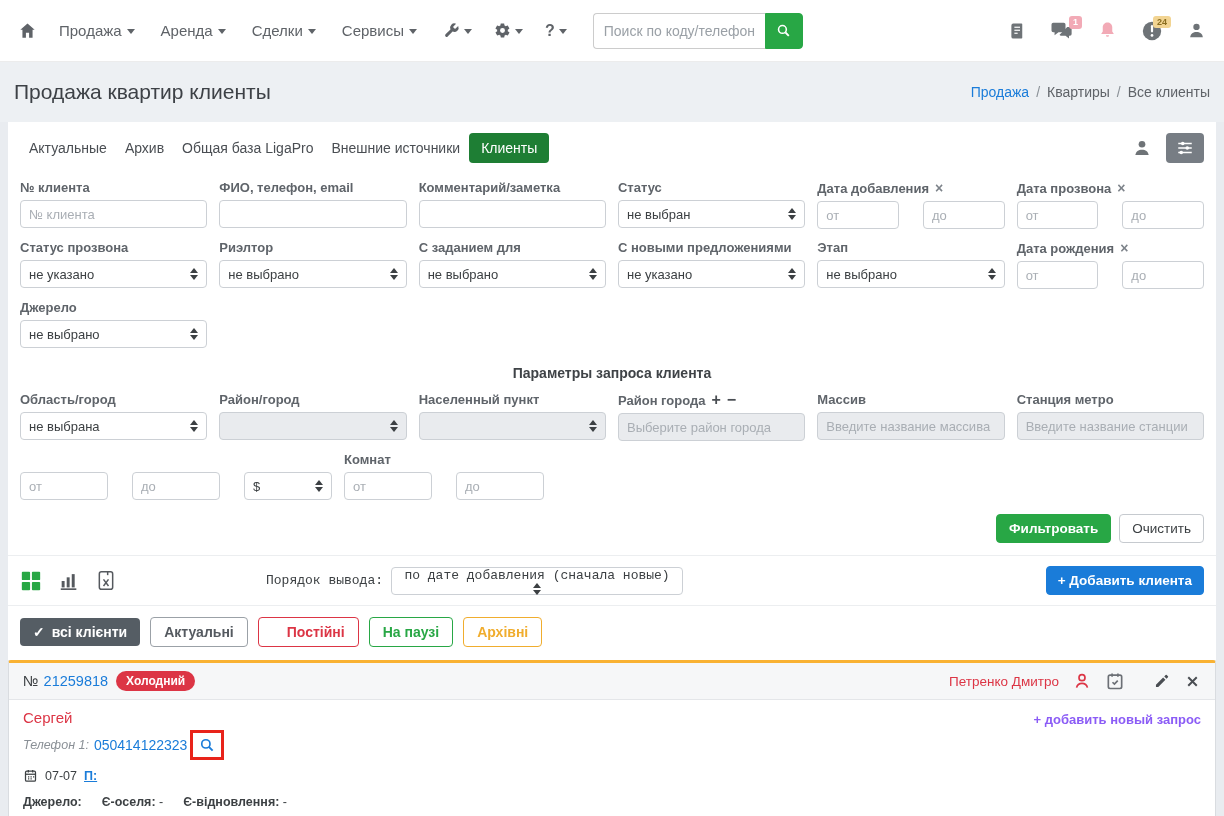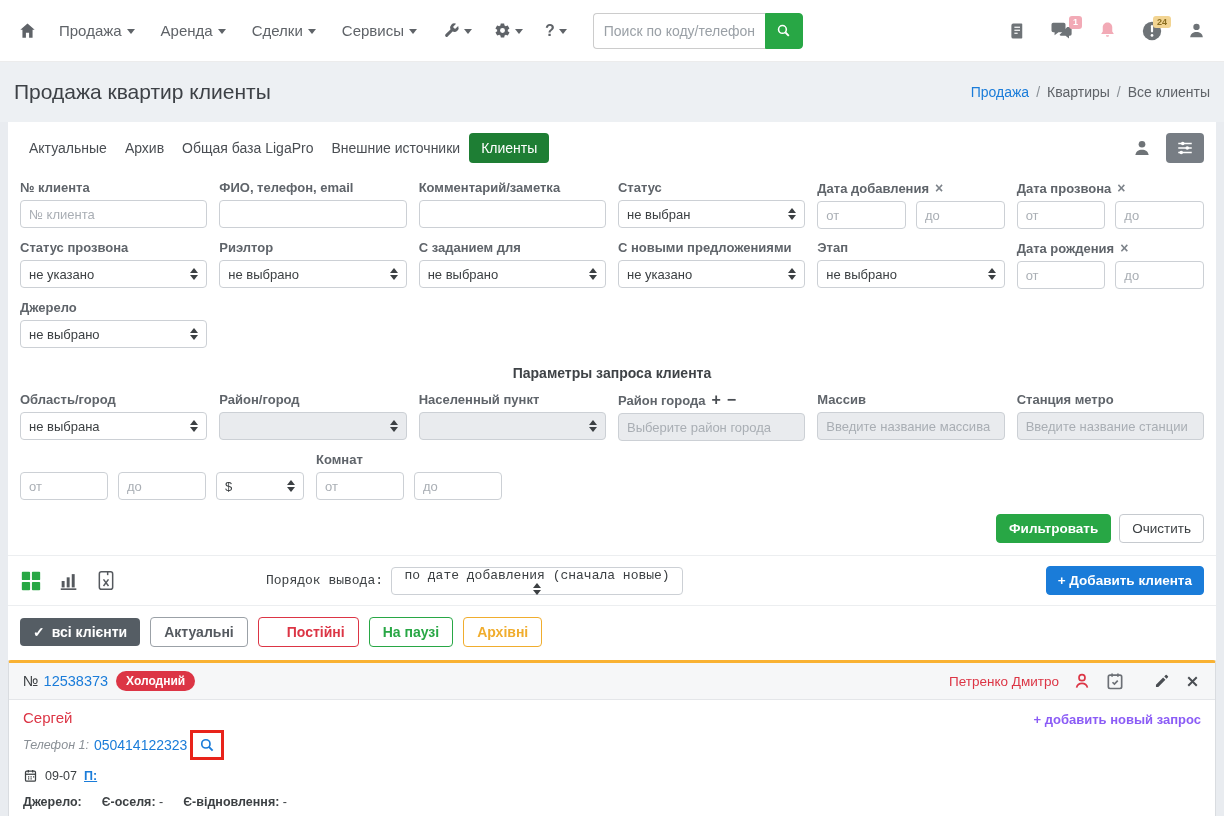--- a/index.html
+++ b/index.html
@@ -86,21 +86,21 @@
   .text-input:disabled { background:#e9ebee; }
   .sel {
     height:28px; border:1px solid #ccd0d5; border-radius:4px; background:#fff;
     display:flex; align-items:center; justify-content:space-between;
     padding:0 8px; font-size:13px; color:#3c4043; cursor:pointer;
   }
   .sel.disabled { background:#e9ebee; }
   .updown { display:flex; flex-direction:column; gap:2px; align-items:center; }
   .tri-up { width:0; height:0; border-left:4px solid transparent; border-right:4px solid transparent; border-bottom:5px solid #3c4043; }
   .tri-down { width:0; height:0; border-left:4px solid transparent; border-right:4px solid transparent; border-top:5px solid #3c4043; }
-  .pair { display:flex; gap:10px; }
+  .pair { display:flex; gap:24px; }
   .params-title {
     grid-column:1 / -1; text-align:center; font-weight:bold;
     font-size:14px; color:#3f4347; margin:6px 0 0;
   }
   .price-row { display:flex; gap:12px; padding:11px 12px 0; align-items:flex-end; }
   .price-col { width:88px; }
   .actions-row { display:flex; justify-content:flex-end; gap:8px; padding:14px 12px 12px; }
   .btn-green {
     background:#28a745; color:#fff; border:1px solid #28a745; border-radius:4px;
     font-size:13.5px; font-weight:bold; padding:6px 12px; cursor:pointer;
@@ -565,21 +565,21 @@
       </span>
   </div>
 </div>
 
 <div class="cards">
 
   <div class="card highlight">
     <div class="card-head">
       <span class="card-num">
         <span>№</span>
-        <span class="num-link">12538373</span>
+        <span class="num-link">21259818</span>
       </span>
       <span class="badge-red">Холодний</span>
       <span class="card-head-right">
         <span class="agent-name">Петренко Дмитро</span>
         <span class="icon-btn">
           <svg width="20" height="20" viewBox="0 0 24 24" fill="none" stroke="#dc3545" stroke-width="2">
               <circle cx="12" cy="8" r="3.6"></circle>
               <path d="M5.5 20c.8-3.6 3.4-5.2 6.5-5.2s5.7 1.6 6.5 5.2"></path>
             </svg>
         </span>
@@ -624,21 +624,21 @@
               <line x1="8.5" y1="3" x2="8.5" y2="7"></line>
               <line x1="15.5" y1="3" x2="15.5" y2="7"></line>
               <line x1="4" y1="10" x2="20" y2="10"></line>
               <line x1="8" y1="14" x2="10" y2="14"></line>
               <line x1="12" y1="14" x2="14" y2="14"></line>
               <line x1="16" y1="14" x2="18" y2="14"></line>
               <line x1="8" y1="17.5" x2="10" y2="17.5"></line>
               <line x1="12" y1="17.5" x2="14" y2="17.5"></line>
             </svg>
         </span>
-        <span>09-07</span>
+        <span>07-07</span>
         <span class="p-link">П:</span>
       </div>
       <div class="source-row">
         <b>Джерело:</b>
         <span><b>Є-оселя:</b> <span>-</span></span>
         <span><b>Є-відновлення:</b> <span>-</span></span>
       </div>
       <span class="add-request">+ добавить новый запрос</span>
     </div>
   </div>

